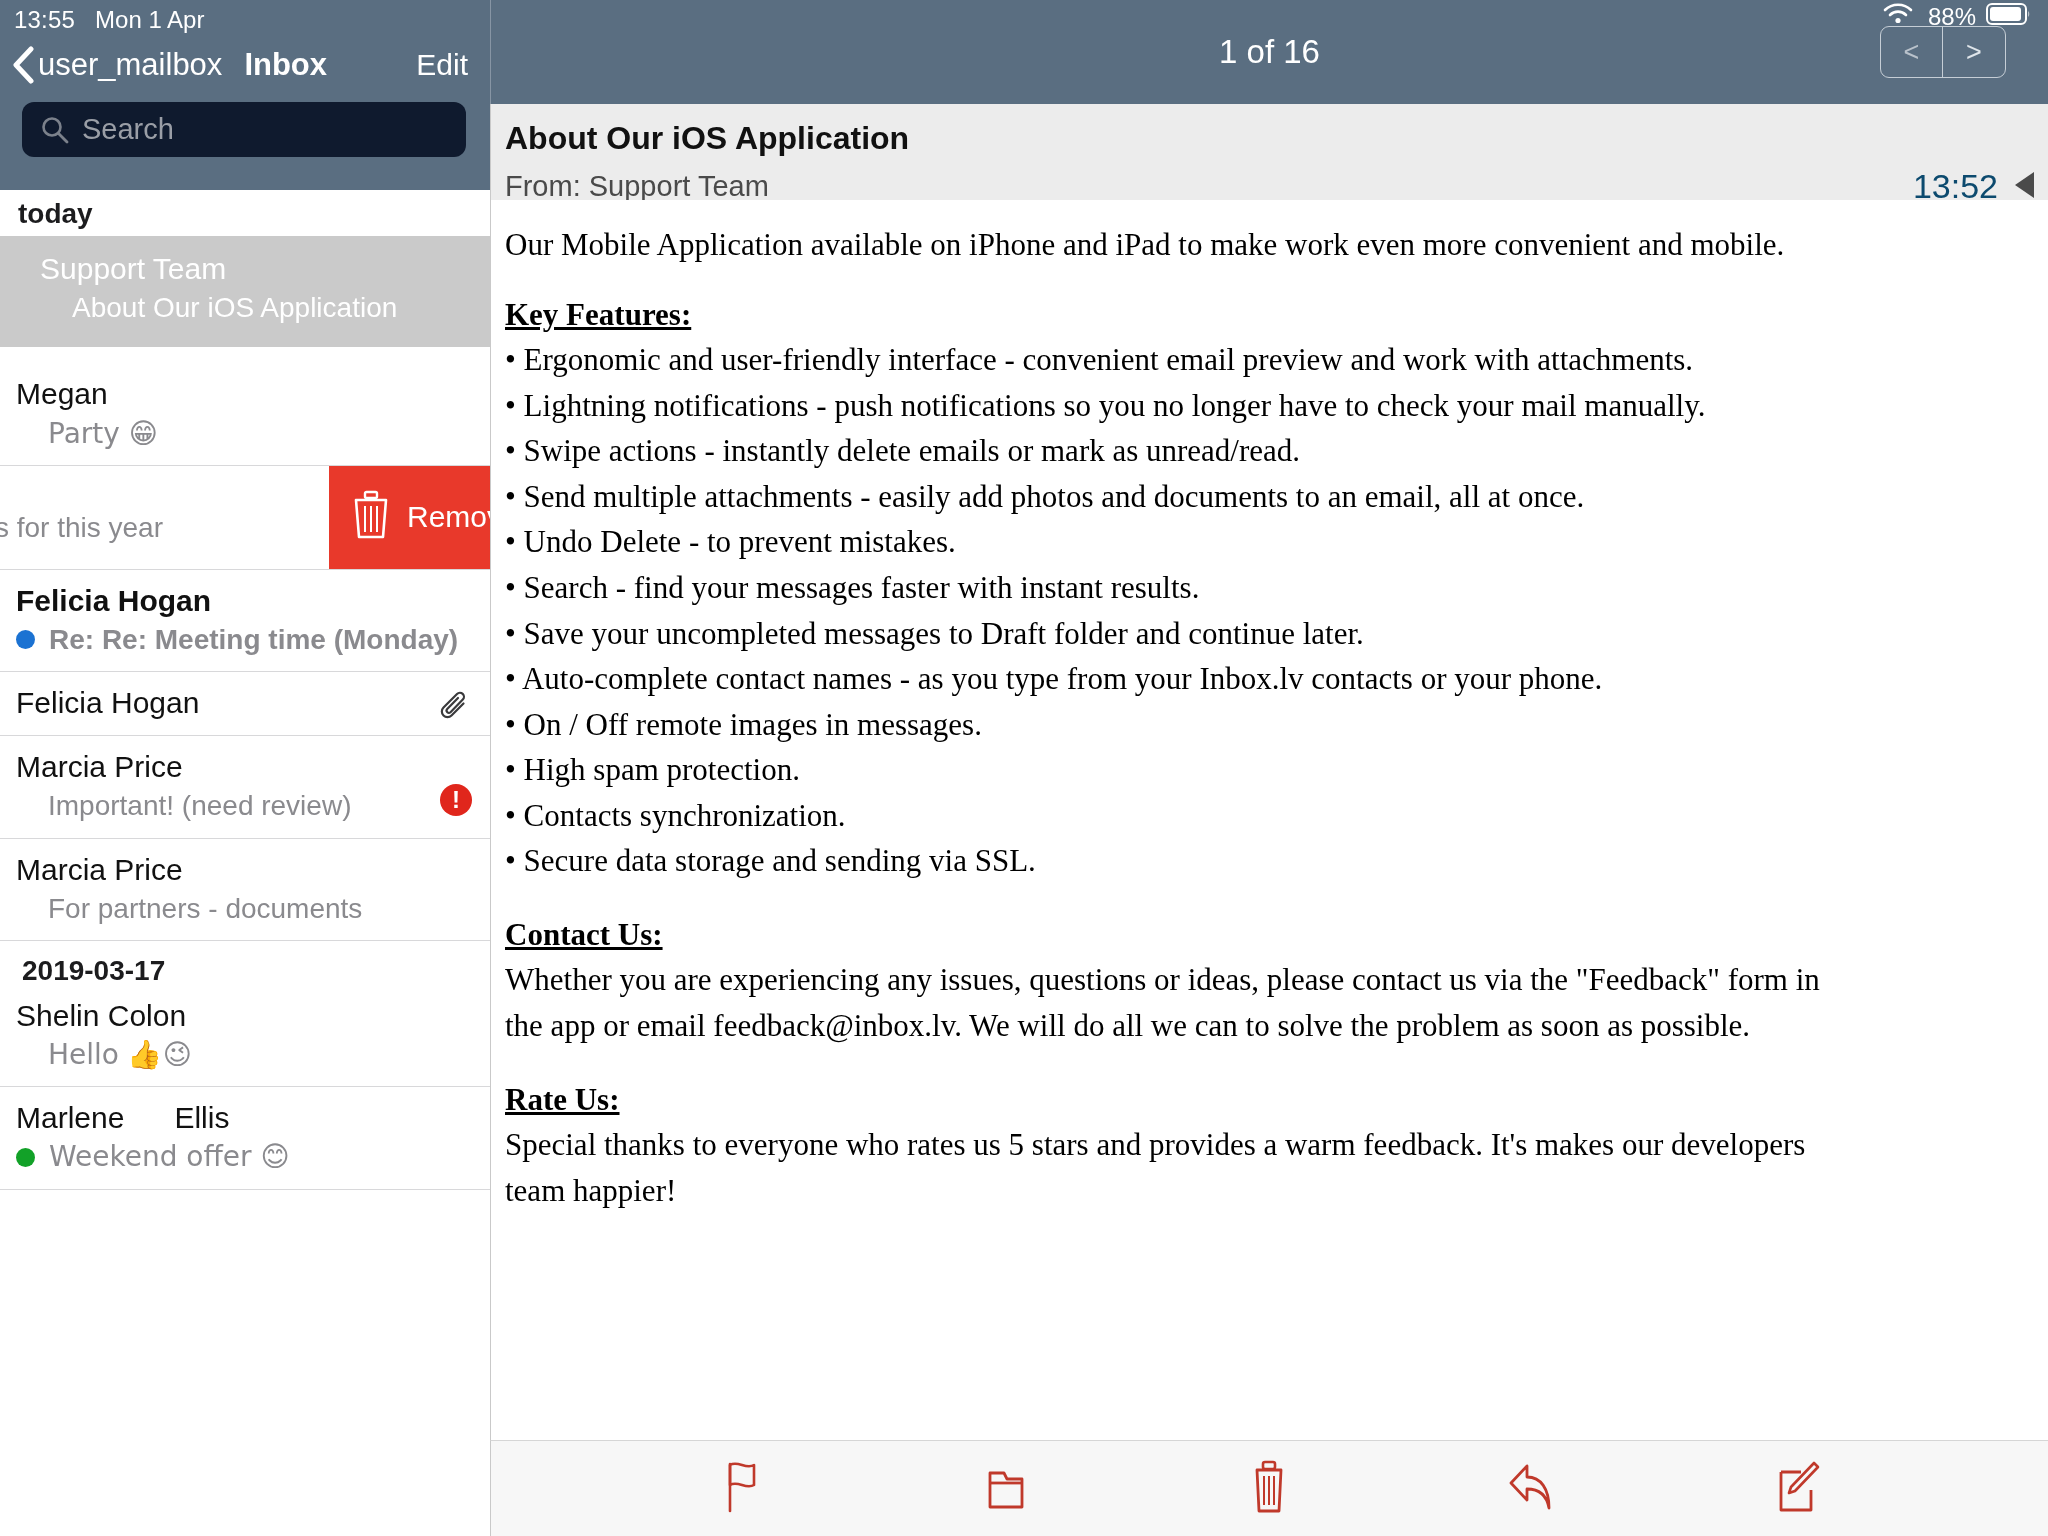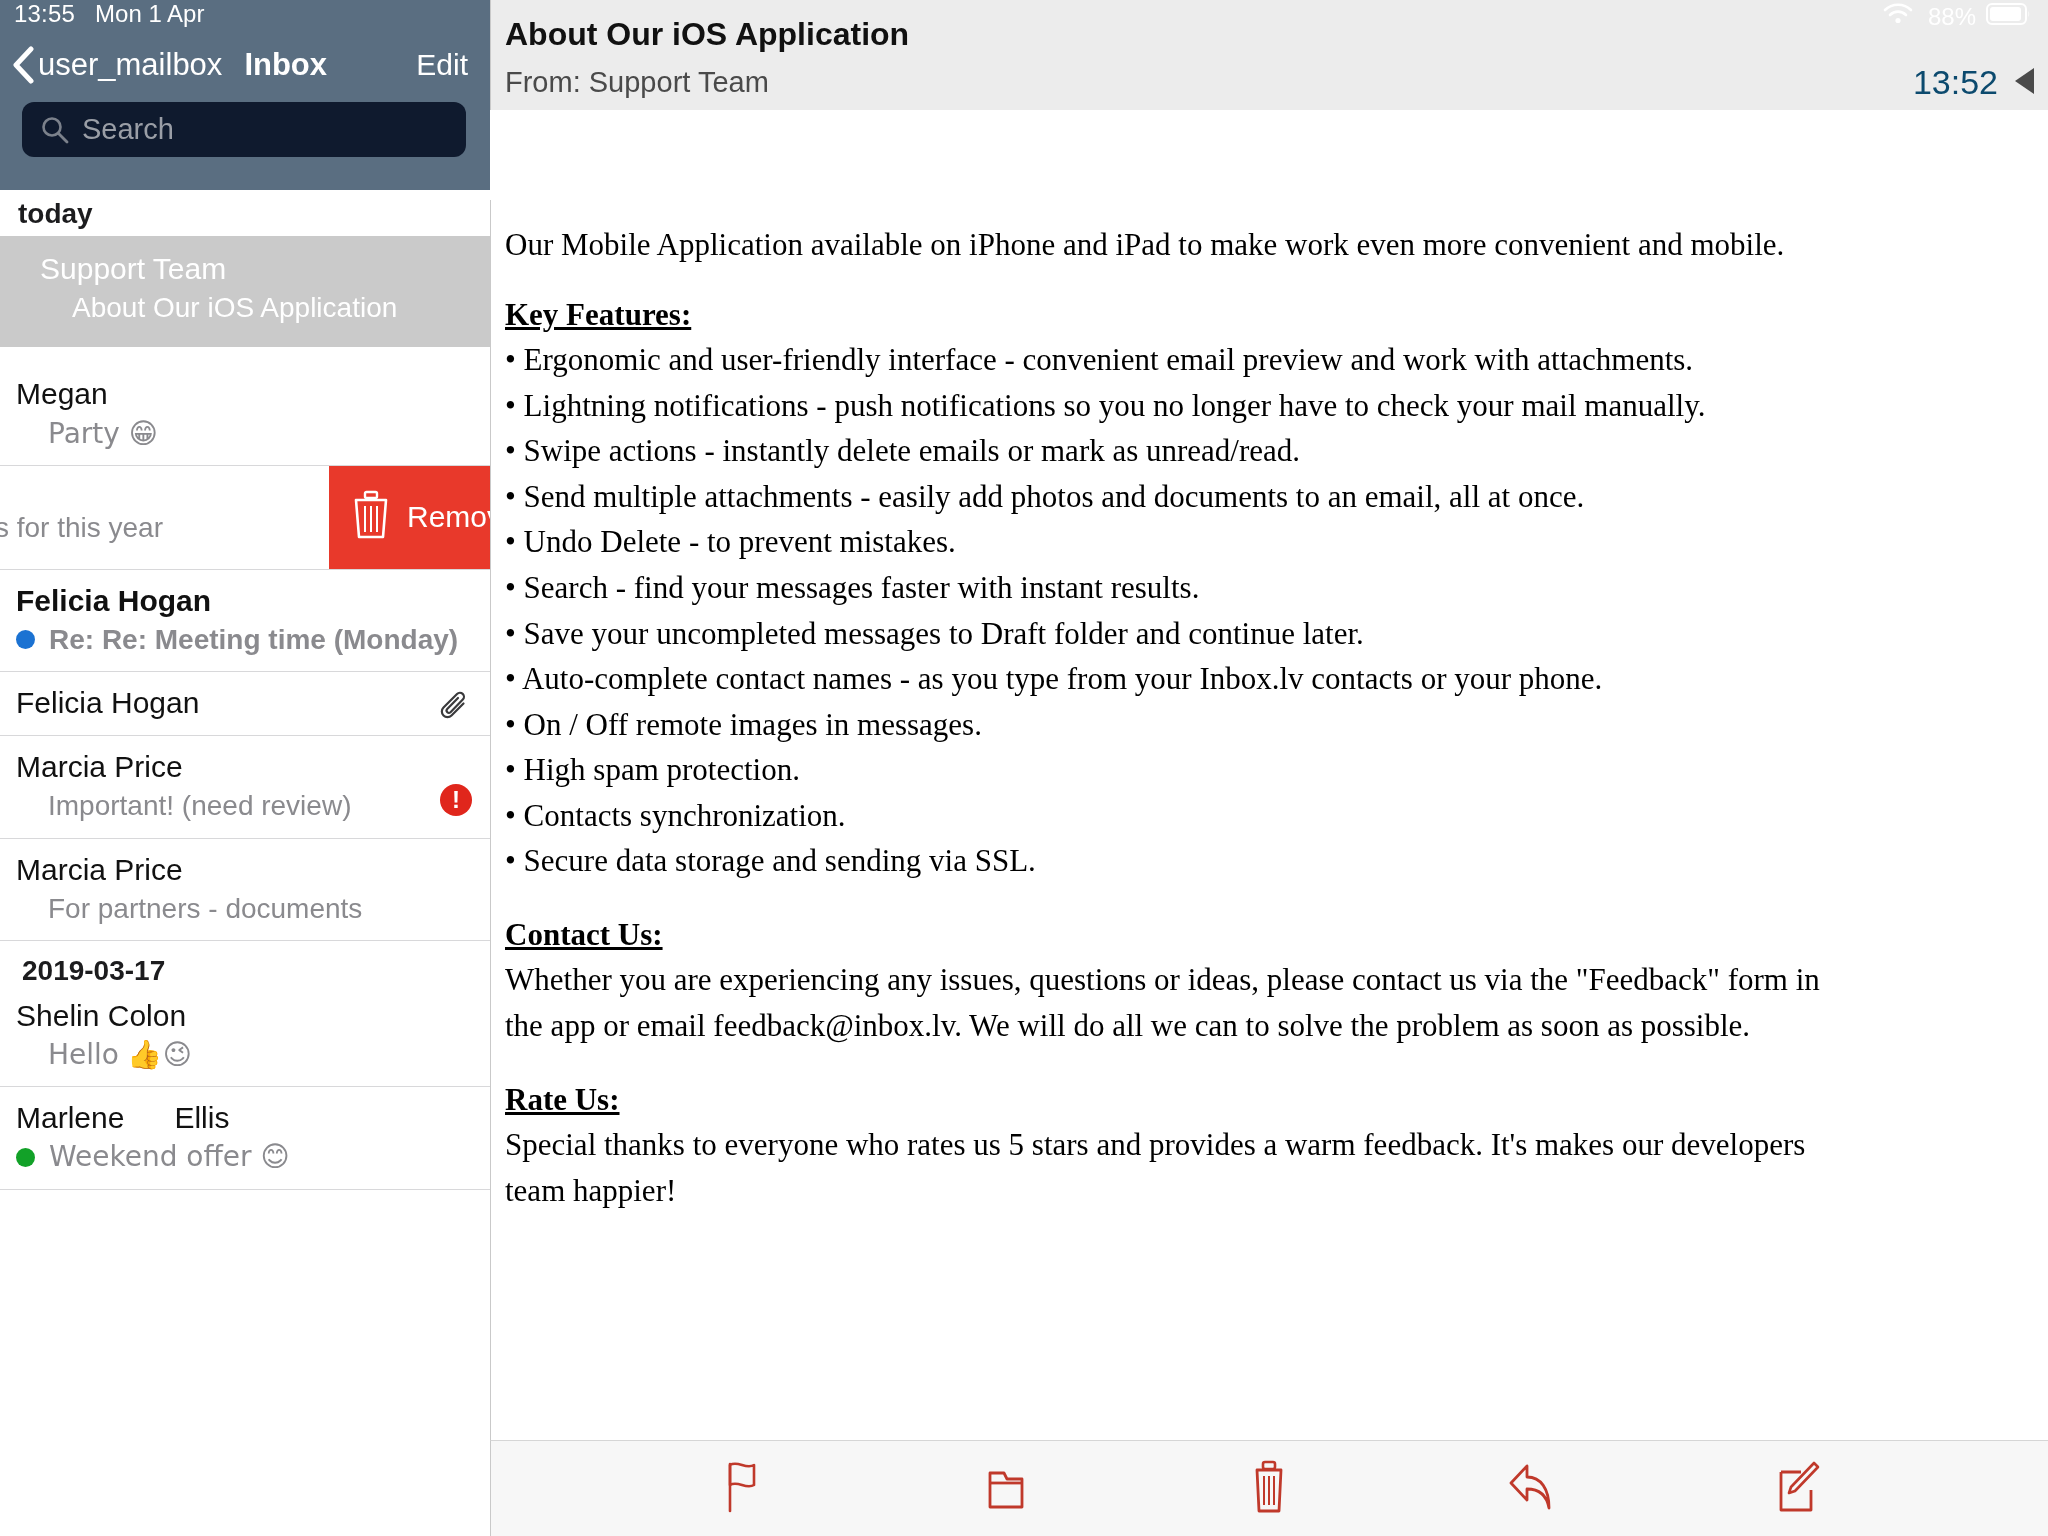--- a/index.html
+++ b/index.html
@@ -14,21 +14,21 @@
   
   #left {
     width:490px; height:1536px; position:relative;
     background:#ffffff; flex:0 0 490px; overflow:hidden;
   }
   #left-top {
     height:190px; position:relative;
     background:#5a6e81;
   }
   .statusbar {
-    height:34px; display:flex; align-items:flex-start;
+    height:34px; display:flex; align-items:flex-end;
     padding:0 14px; color:#fff; font-size:24px;
   }
   .statusbar .time { font-weight:400; letter-spacing:0.2px; }
   .statusbar .date { margin-left:20px; font-weight:400; }
 
   .navrow {
     height:62px; display:flex; align-items:center;
     padding:0 22px 0 12px; color:#fff; position:relative;
   }
   .back-chevron {
@@ -273,20 +273,27 @@
           <span class="dot green"></span>
           <span>Weekend offer 😊</span>
         </div>
       </div>
 
     </div>
   </div>
 
   <div id="right">
 
+    <div id="right-nav">
+      <span class="counter">1 of 16</span>
+      <div class="pager">
+        <div class="prev">&lt;</div>
+        <div class="next">&gt;</div>
+      </div>
+    </div>
 
     <div class="mail-head">
       <div class="mail-subject">About Our iOS Application</div>
       <div class="mail-meta">
         <span class="mail-from">From: Support Team</span>
         <span class="mail-time">13:52</span>
         <span class="meta-arrow">
           <svg width="26" height="30" viewBox="0 0 26 30">
               <polygon points="22,2 22,28 3,15" fill="#4a4a4a"></polygon>
             </svg>

